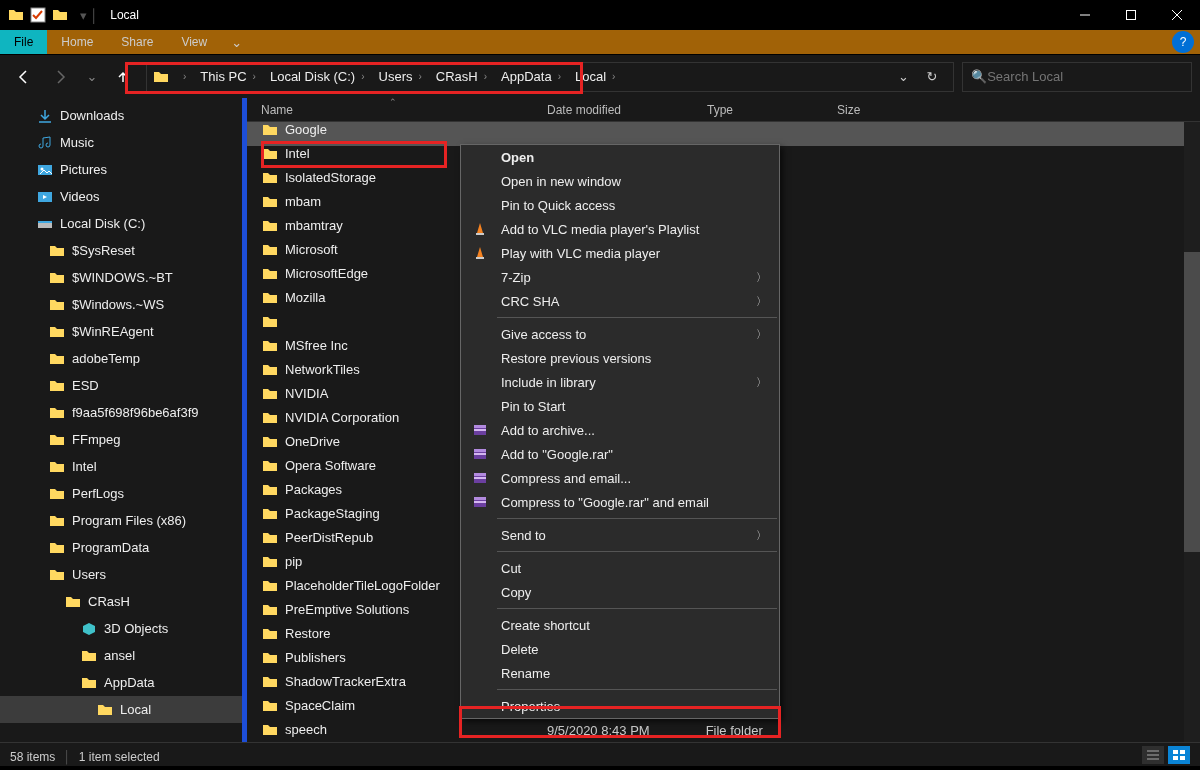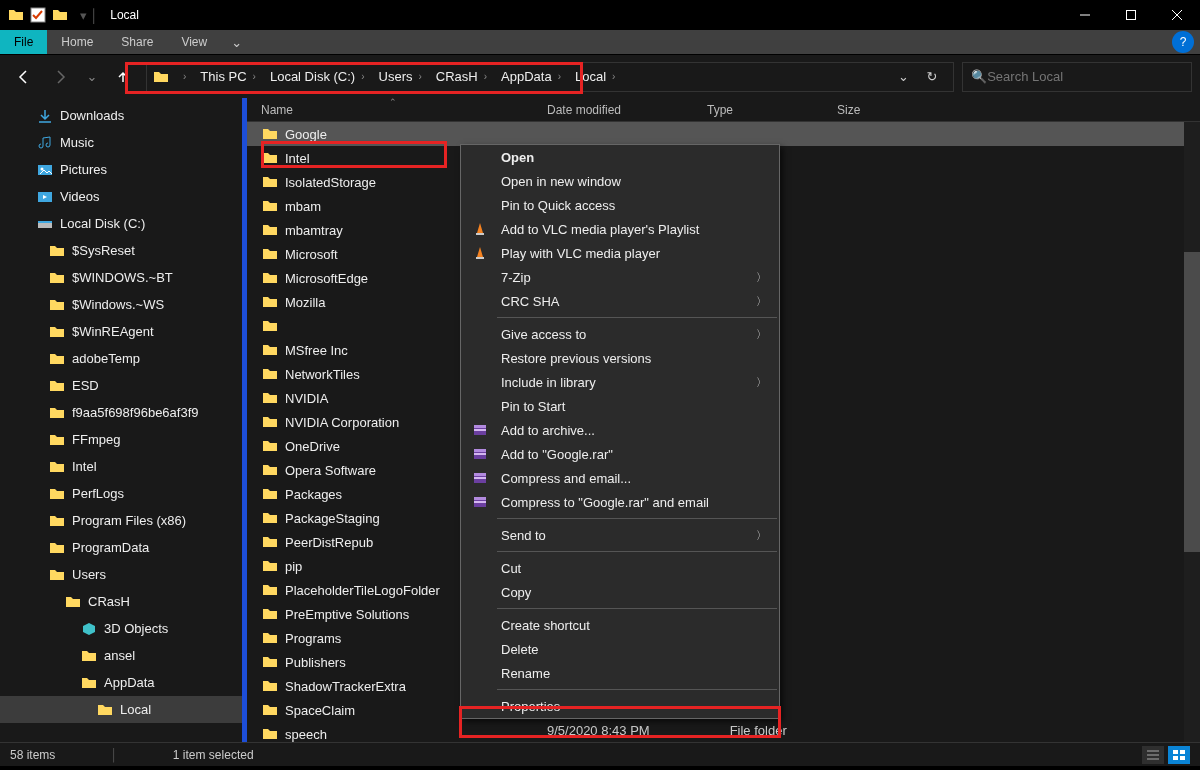--- a/index.html
+++ b/index.html
@@ -10,21 +10,21 @@
   .titlebar { height:30px; background:#000; display:flex; align-items:center; padding-left:8px; }
   .tb-icon { width:16px; height:16px; margin-right:6px; }
   .folder-icon-svg { fill:#ffd860; }
   .tb-check { width:16px; height:16px; margin-right:6px; display:flex; align-items:center; justify-content:center; }
   .tb-title { margin-left:6px; font-size:12px; }
   .tb-sep { margin:0 6px; color:#555; }
   .win-controls { margin-left:auto; display:flex; }
   .win-btn { width:46px; height:30px; display:flex; align-items:center; justify-content:center; color:#fff; }
 
   
-  .menubar { height:24px; background:#404040; display:flex; align-items:stretch; position:relative; }
+  .menubar { height:24px; background:#a16207; display:flex; align-items:stretch; position:relative; }
   .file-tab { background:#0fb5c0; color:#000; padding:3px 14px; font-size:12px; display:flex; align-items:center; }
   .menu-item { color:#ccc; padding:0 14px; font-size:12px; display:flex; align-items:center; }
   .menubar .help { margin-left:auto; width:22px; height:22px; border-radius:50%; background:#006fd6; color:#fff; display:flex; align-items:center; justify-content:center; font-size:12px; margin-right:6px; margin-top:1px; }
   .menubar .collapse { color:#ccc; padding:0 10px; display:flex; align-items:center; }
 
   
   .addr-row { height:44px; display:flex; align-items:center; background:#191919; border-top:1px solid #000; padding:0 8px; gap:8px;}
   .nav-btn { width:30px; height:30px; display:flex; align-items:center; justify-content:center; color:#bbb; }
   .addr-box { flex:1; height:30px; background:#191919; border:1px solid #333; display:flex; align-items:center; padding:0 6px; position:relative;}
   .addr-highlight { border:3px solid #e62323; position:absolute; left:125px; top:62px; width:458px; height:32px; pointer-events:none;}
@@ -48,39 +48,39 @@
 
   
   .content { flex:1; display:flex; flex-direction:column; position:relative;}
   .columns { height:24px; display:flex; align-items:center; border-bottom:1px solid #333; color:#bbb; font-size:12px; padding-left:14px;}
   .col-name { width:286px; position:relative;}
   .col-name .sort { position:absolute; left:128px; top:-6px; font-size:9px; color:#888;}
   .col-date { width:160px; }
   .col-type { width:130px; }
   .col-size { width:80px; }
   .rows { flex:1; overflow:hidden; position:relative;}
-  .row { height:24px; display:flex; align-items:center; padding-left:14px; color:#eee; font-size:13px;}
+  .row { height:24px; display:flex; align-items:flex-start; padding-left:14px; color:#eee; font-size:13px;}
   .row .icon { width:18px; margin-right:6px; display:flex; align-items:center; justify-content:center;}
   .row.selected { background:#555; }
   .row.selected .cell-name { }
   .row .cell-name { width:276px; }
   .row-highlight { border:3px solid #e62323; position:absolute; pointer-events:none; }
   .file-scroll { position:absolute; right:0; top:0; width:16px; height:100%; background:#1e1e1e; }
   .file-scroll .thumb { width:16px; background:#4b4b4b; position:absolute; }
 
   
   .context-menu { position:absolute; background:#2b2b2b; border:1px solid #666; width:320px; box-shadow:3px 3px 6px rgba(0,0,0,.6); }
   .cm-item { height:24px; display:flex; align-items:center; padding-left:40px; padding-right:12px; color:#eee; font-size:13px; position:relative;}
   .cm-item.bold { font-weight:600; }
   .cm-item .cm-icon { position:absolute; left:10px; width:18px; height:18px; display:flex; align-items:center; justify-content:center;}
   .cm-item .arrow { margin-left:auto; color:#ccc; font-size:11px; }
   .cm-sep { height:1px; background:#555; margin:4px 2px 4px 36px;}
 
   
-  .statusbar { height:24px; background:#191919; border-top:1px solid #333; display:flex; align-items:center; padding:8px 10px; color:#ccc; font-size:12px;gap:47px;}
+  .statusbar { height:24px; background:#191919; border-top:1px solid #333; display:flex; align-items:flex-end; padding:2px 10px; color:#ccc; font-size:12px;}
   .status-sep { margin:0 8px; color:#555;}
   .view-btns { margin-left:auto; display:flex; gap:4px;}
   .view-btn { width:22px; height:18px; background:#2f2f2f; display:flex; align-items:center; justify-content:center;}
 
   
   .prop-highlight { border:3px solid #e62323; position:absolute; pointer-events:none;}
 
   svg { display:block; }
 </style>
 </head>
@@ -562,21 +562,21 @@
               </svg>
             </span>
             <span class="cell-name">PreEmptive Solutions</span>
           </div>
           <div class="row">
             <span class="icon">
               <svg width="16" height="16" viewBox="0 0 16 16">
                 <path fill="#ffd860" d="M1 3h5l2 2h7v8H1z"></path>
               </svg>
             </span>
-            <span class="cell-name">Programs</span>
+            <span class="cell-name">Restore</span>
           </div>
           <div class="row">
             <span class="icon">
               <svg width="16" height="16" viewBox="0 0 16 16">
                 <path fill="#ffd860" d="M1 3h5l2 2h7v8H1z"></path>
               </svg>
             </span>
             <span class="cell-name">Publishers</span>
           </div>
           <div class="row">
@@ -599,21 +599,21 @@
             <span class="icon">
               <svg width="16" height="16" viewBox="0 0 16 16">
                 <path fill="#ffd860" d="M1 3h5l2 2h7v8H1z"></path>
               </svg>
             </span>
             <span class="cell-name">speech</span>
           </div>
           <div class="file-scroll">
             <div class="thumb" style="top:130px;height:300px"></div>
           </div>
-      <div style="position: absolute; left: 300px; bottom: 4px; color: rgb(204, 204, 204); font-size: 13px; display: flex; gap: 80px;">
+      <div style="position: absolute; left: 300px; bottom: 4px; color: rgb(204, 204, 204); font-size: 13px; display: flex; gap: 56px;">
             <span>9/5/2020 8:43 PM</span>
             <span>File folder</span>
           </div>
         </div>
     </div>
   </div>
 
   <div class="statusbar">
     <span>58 items</span>
     <span class="status-sep">│</span>

